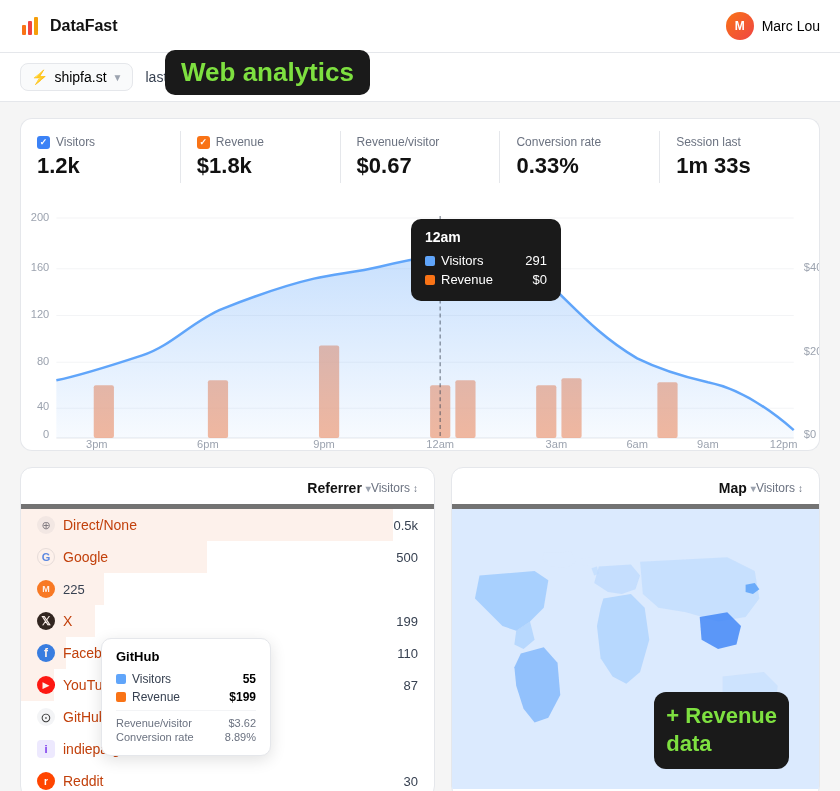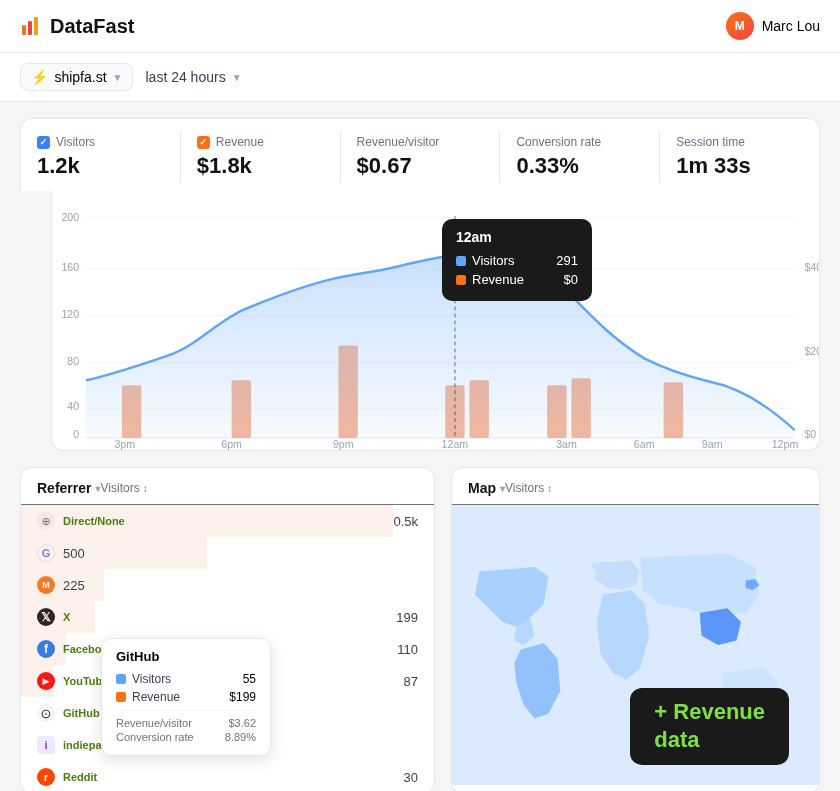--- a/index.html
+++ b/index.html
@@ -18,21 +18,21 @@
       justify-content: space-between;
       padding: 12px 20px;
       background: #fff;
       border-bottom: 1px solid #e5e7eb;
     }
     .logo {
       display: flex;
       align-items: center;
       gap: 8px;
       font-weight: 700;
-      font-size: 20px;
+      font-size: 16px;
       color: #111;
     }
     .logo-icon {
       width: 22px;
       height: 22px;
     }
     .user-badge {
       display: flex;
       align-items: center;
       gap: 8px;
@@ -151,21 +151,20 @@
 
     
     .chart-container {
       background: #fff;
       border: 1px solid #e5e7eb;
       border-top: none;
       border-radius: 0 0 12px 12px;
       padding: 0;
       position: relative;
       height: 260px;
-      margin-left: 31px;
     }
     .chart-svg {
       width: 100%;
       height: 100%;
     }
 
     
     .chart-tooltip {
       position: absolute;
       top: 28px;
@@ -215,23 +214,23 @@
       border-radius: 12px;
       overflow: hidden;
       position: relative;
     }
     .panel-left { flex: 0 0 415px; }
     .panel-right { flex: 1; }
 
     .panel-header {
       display: flex;
       align-items: center;
-      justify-content: flex-start;
+      justify-content: flex-end;
       padding: 12px 16px 8px 16px;
-      border-bottom: 1px solid #737373;
+      border-bottom: 5px solid #737373;
     }
     .panel-title {
       font-size: 14px;
       font-weight: 600;
       color: #111;
       display: flex;
       align-items: center;
       gap: 4px;
     }
     .panel-col-label {
@@ -262,25 +261,24 @@
       border-radius: 50%;
       margin-right: 8px;
       flex-shrink: 0;
       display: flex;
       align-items: center;
       justify-content: center;
       font-size: 11px;
     }
     .referrer-name {
       flex: 1;
-      font-size: 11px;
-      color: #4d7c0f;
+      font-size: 14px;
+      color: #c2410c;
       z-index: 1;
       position: relative;
-      font-weight: bold;
     }
     .referrer-count {
       font-size: 13px;
       color: #374151;
       font-weight: 500;
       z-index: 1;
       position: relative;
     }
 
     
@@ -308,21 +306,21 @@
       justify-content: space-between;
       margin-bottom: 4px;
     }
     .ref-tooltip-label {
       display: flex;
       align-items: center;
       gap: 6px;
       color: #374151;
     }
     .ref-tooltip-val {
-      font-weight: 400;
+      font-weight: 700;
     }
     .ref-tooltip-divider {
       border: none;
       border-top: 1px solid #f3f4f6;
       margin: 6px 0;
     }
     .ref-tooltip-sub {
       display: flex;
       justify-content: space-between;
       color: #6b7280;
@@ -340,21 +338,21 @@
 
     
     .ann-revenue {
       position: absolute;
       right: 30px;
       bottom: 20px;
       background: #1a1a1a;
       color: #7ee040;
       font-size: 22px;
       font-weight: 900;
-      padding: 10px 24px;
+      padding: 10px 12px;
       border-radius: 12px;
       z-index: 20;
       line-height: 1.3;
     }
 
     .chevron { font-size: 10px; color: #9ca3af; }
     .sort-icon { font-size: 10px; }
   </style>
 </head>
 <body>
@@ -381,20 +379,23 @@
     <span class="chevron">▼</span>
   </div>
   <div class="time-selector">
     <span>last 24 hours</span>
     <span class="chevron">▼</span>
   </div>
 </div>
 
 <div class="main">
 
+  <div style="position:absolute; top:-52px; left:165px; background:#1a1a1a; color:#7ee040; font-size:26px; font-weight:900; padding:7px 16px; border-radius:10px; z-index:10; pointer-events:none;">
+    Web analytics
+  </div>
 
   <div class="stats-row">
     <div class="stat-item">
       <div class="stat-label">
         <span class="stat-checkbox cb-blue">✓</span>
         <span>Visitors</span>
       </div>
       <div class="stat-value">1.2k</div>
     </div>
     <div class="stat-item">
@@ -411,21 +412,21 @@
       <div class="stat-value">$0.67</div>
     </div>
     <div class="stat-item">
       <div class="stat-label">
         <span>Conversion rate</span>
       </div>
       <div class="stat-value">0.33%</div>
     </div>
     <div class="stat-item">
       <div class="stat-label">
-        <span>Session time</span>
+        <span>Session last</span>
       </div>
       <div class="stat-value">1m 33s</div>
     </div>
   </div>
 
   <div class="chart-container">
     <svg class="chart-svg" viewBox="0 0 790 260" preserveAspectRatio="none">
 
       <text x="28" y="30" font-size="11" fill="#9ca3af" text-anchor="end">200</text>
       <text x="28" y="80" font-size="11" fill="#9ca3af" text-anchor="end">160</text>
@@ -517,20 +518,21 @@
         <div class="referrer-row">
           <div class="referrer-bar" style="width:90%; background:#f4a07a;"></div>
           <div class="referrer-icon" style="background:#f3f4f6; color:#6b7280;">⊕</div>
           <span class="referrer-name">Direct/None</span>
           <span class="referrer-count">0.5k</span>
         </div>
 
         <div class="referrer-row">
           <div class="referrer-bar" style="width:45%; background:#f4a07a;"></div>
           <div class="referrer-icon" style="background:#fff; border:1px solid #e5e7eb; color:#4285F4; font-weight:700; font-size:11px;">G</div>
+          <span class="referrer-name">Google</span>
           <span class="referrer-count">500</span>
         </div>
 
         <div class="referrer-row">
           <div class="referrer-bar" style="width:20%; background:#f4a07a;"></div>
           <div class="referrer-icon" style="background:#f97316; color:#fff; font-size:9px; font-weight:700;">M</div>
           <span class="referrer-count">225</span>
         </div>
 
         <div class="referrer-row">

